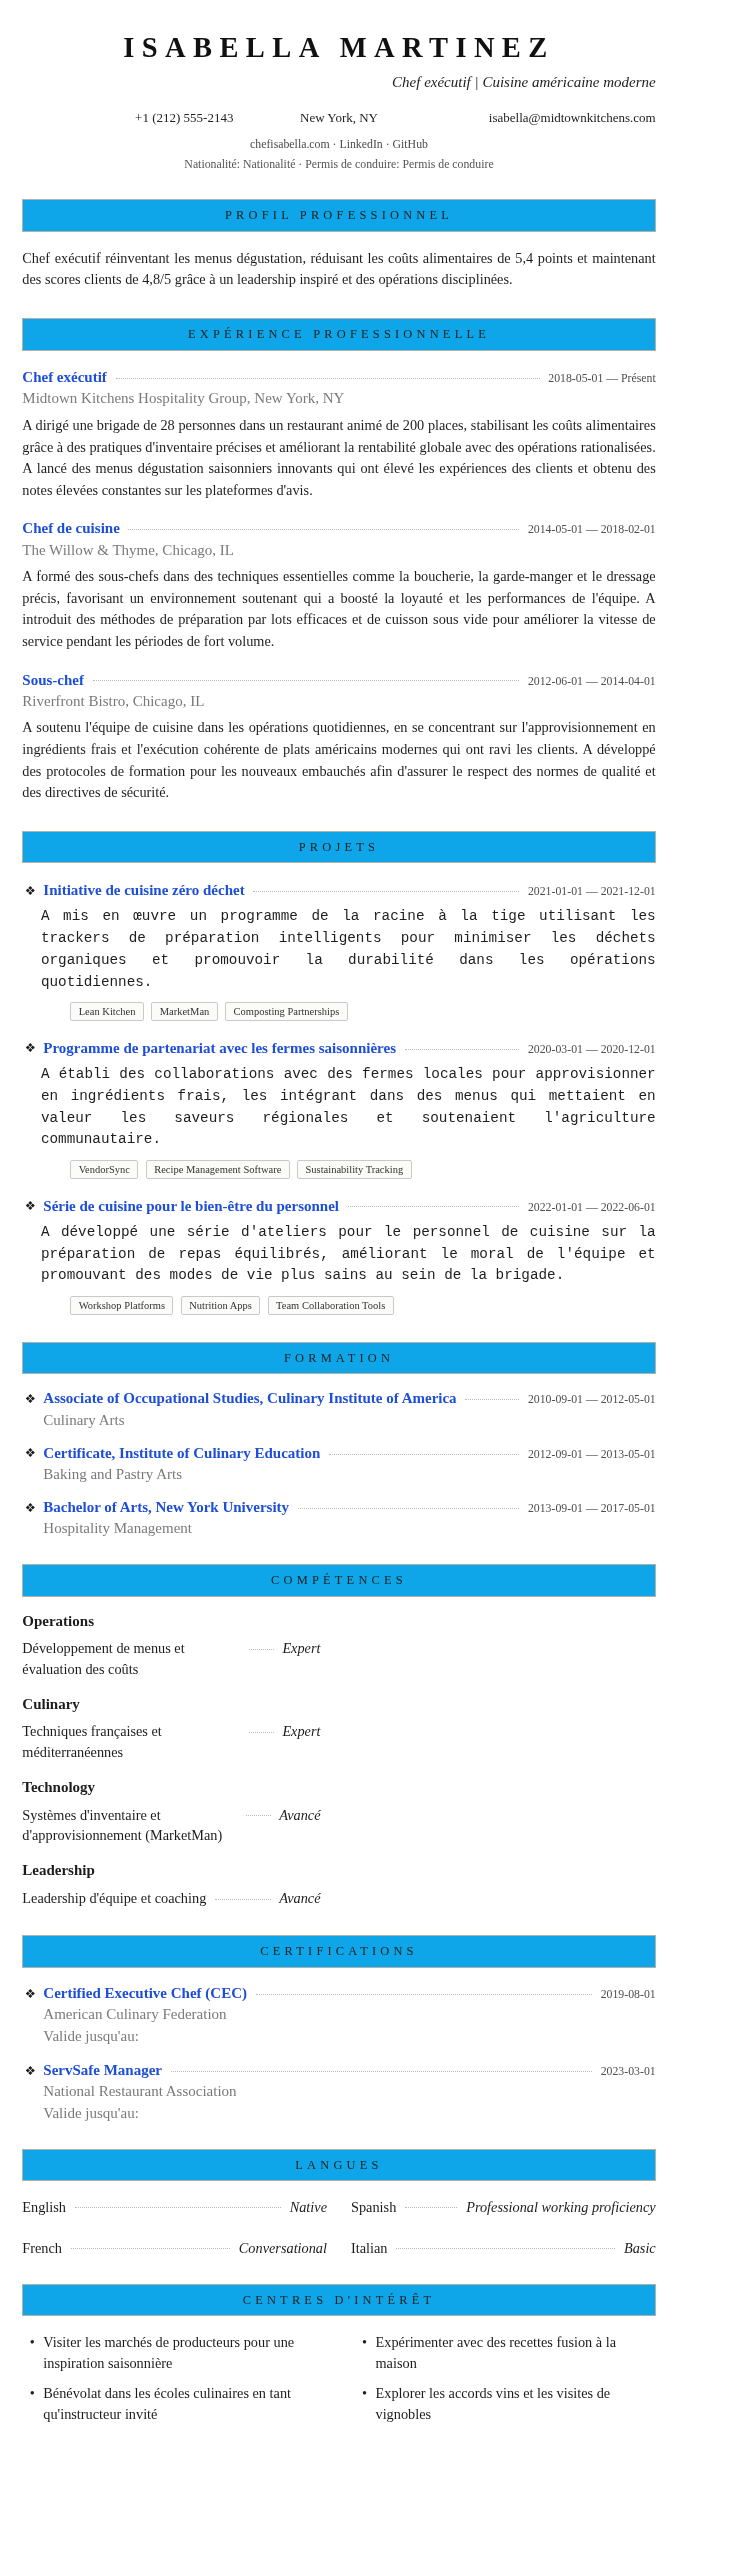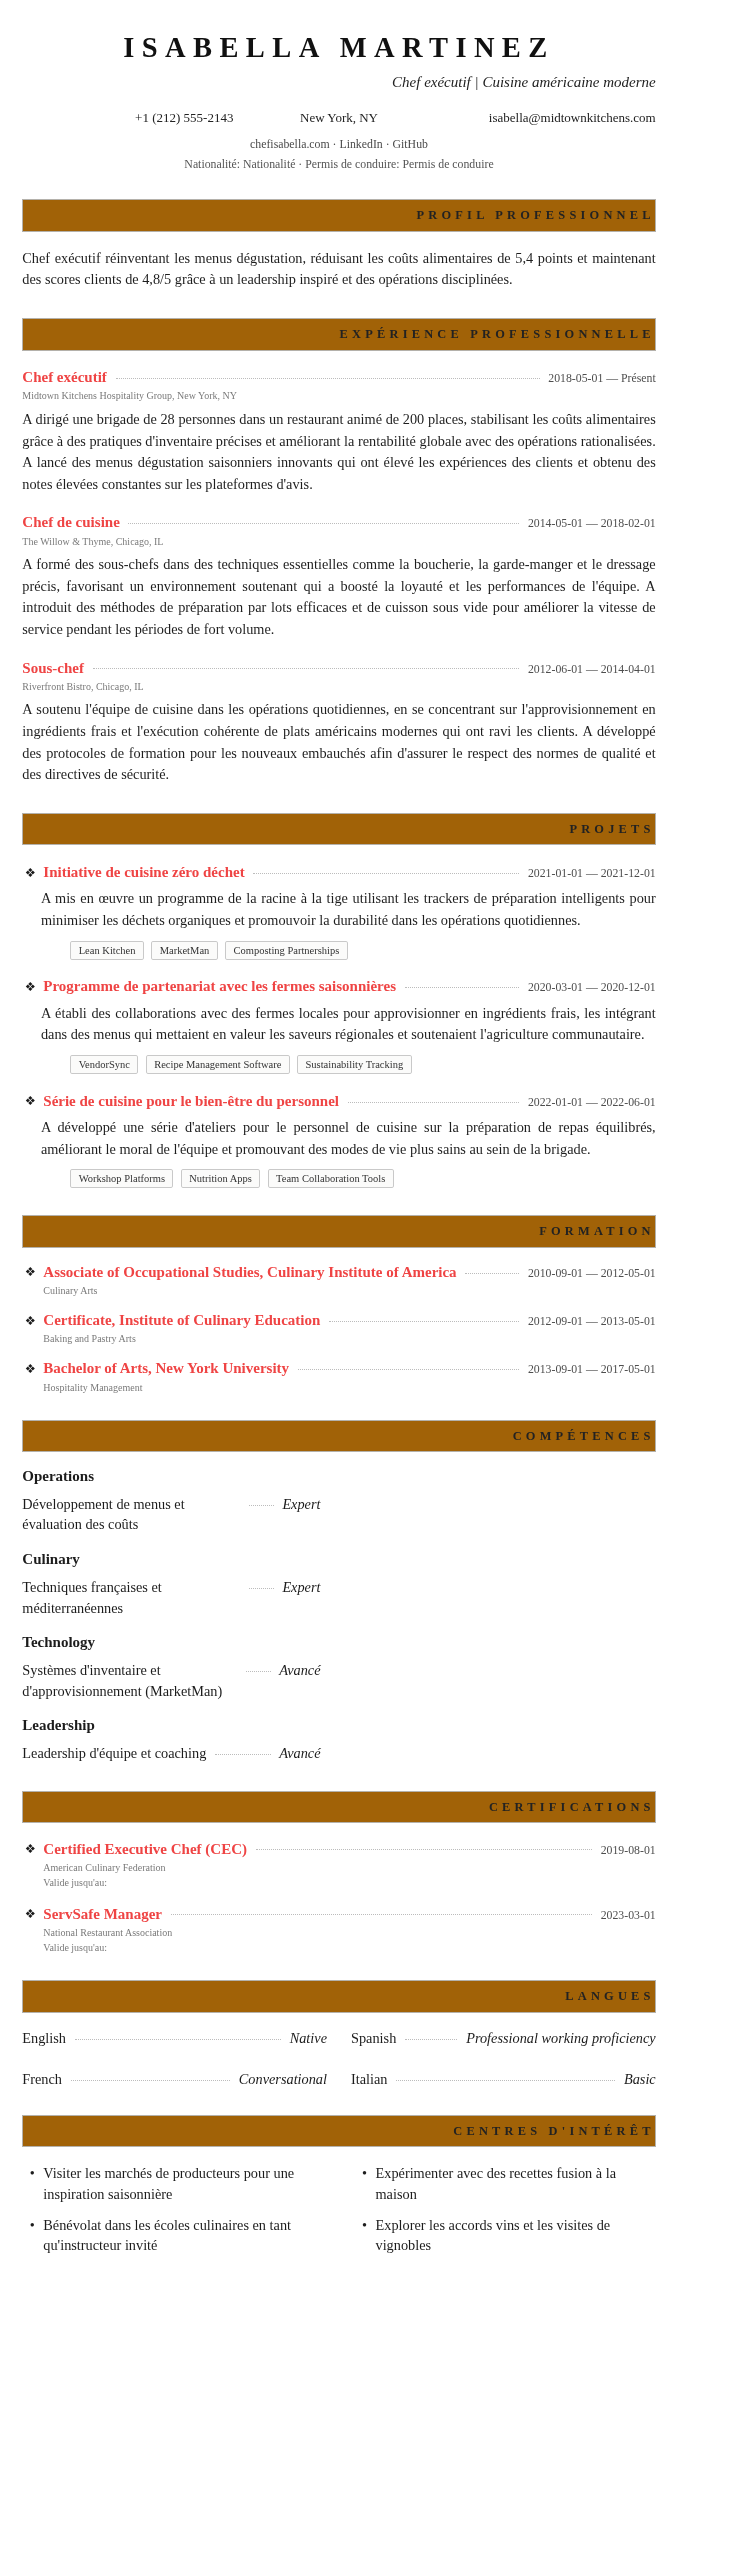--- a/index.html
+++ b/index.html
@@ -19,55 +19,55 @@
   .contact-row { display: flex; align-items: baseline; font-size: 13px; margin-top: 18.6px; color: #222; }
   .c-left  { flex: 1; text-align: right; }
   .c-mid   { flex: 1; text-align: center; }
   .c-right { flex: 1; text-align: right; }
   .links-row { font-size: 11.8px; color: #4a4a4a; margin-top: 11.2px; }
   .extra-row { font-size: 11.8px; color: #555; margin-top: 5.6px; }
 
   
   .section { margin-top: 27px; }
   .section-bar {
-    background: #a16207;
+    background: #0ea5e9;
     border: 0.6px solid #b4b1ab;
-    text-align: right;
+    text-align: center;
     padding: 8px 0 7.4px;
     font-size: 12.4px;
-    font-weight: 700;
+    font-weight: 400;
     letter-spacing: 0.34em;
     color: #222;
   }
 
   .desc { margin-top: 7.4px; line-height: 1.52; text-align: justify; color: #1e1e1e; }
   .profile-text { margin-top: 16px; }
-  .muted { font-size: 10px; color: #7a7a7a; margin-top: 4.3px; }
+  .muted { font-size: 15px; color: #7a7a7a; margin-top: 4.3px; }
   .date { font-size: 11.8px; color: #4e4e4e; white-space: nowrap; }
-  .role { font-size: 15px; font-weight: 700; color: #ef4444; }
+  .role { font-size: 15px; font-weight: 700; color: #1d4ed8; }
 
   .trow { display: flex; align-items: baseline; }
   .leader {
     flex: 1 1 auto;
     min-width: 25px;
     border-bottom: 1.2px dotted #bcbcbc;
     margin: 0 8.7px;
     position: relative;
     top: -3.1px;
   }
 
   .xp-item { margin-top: 18.6px; }
   .xp-item:first-of-type { margin-top: 17.4px; }
 
   .entry-head { position: relative; padding-left: 21px; }
   .diamond { position: absolute; left: 2.5px; top: 0.6px; font-size: 12.4px; color: #1a1a1a;
              font-family: "DejaVu Sans", sans-serif; }
 
   .pj-item { margin-top: 18.6px; }
-  .pj-desc { margin-left: 18.6px; }
+  .pj-desc { margin-left: 18.6px; font-family: Liberation Mono, monospace; }
   .tags { margin-left: 48px; margin-top: 8.7px; display: flex; flex-wrap: wrap; gap: 7.4px; }
   .tag {
     font-size: 10.5px;
     color: #333;
     border: 0.6px solid #c9c9c9;
     background: #fbfbfa;
     border-radius: 1.9px;
     padding: 3.1px 7.4px;
     white-space: nowrap;
   }

